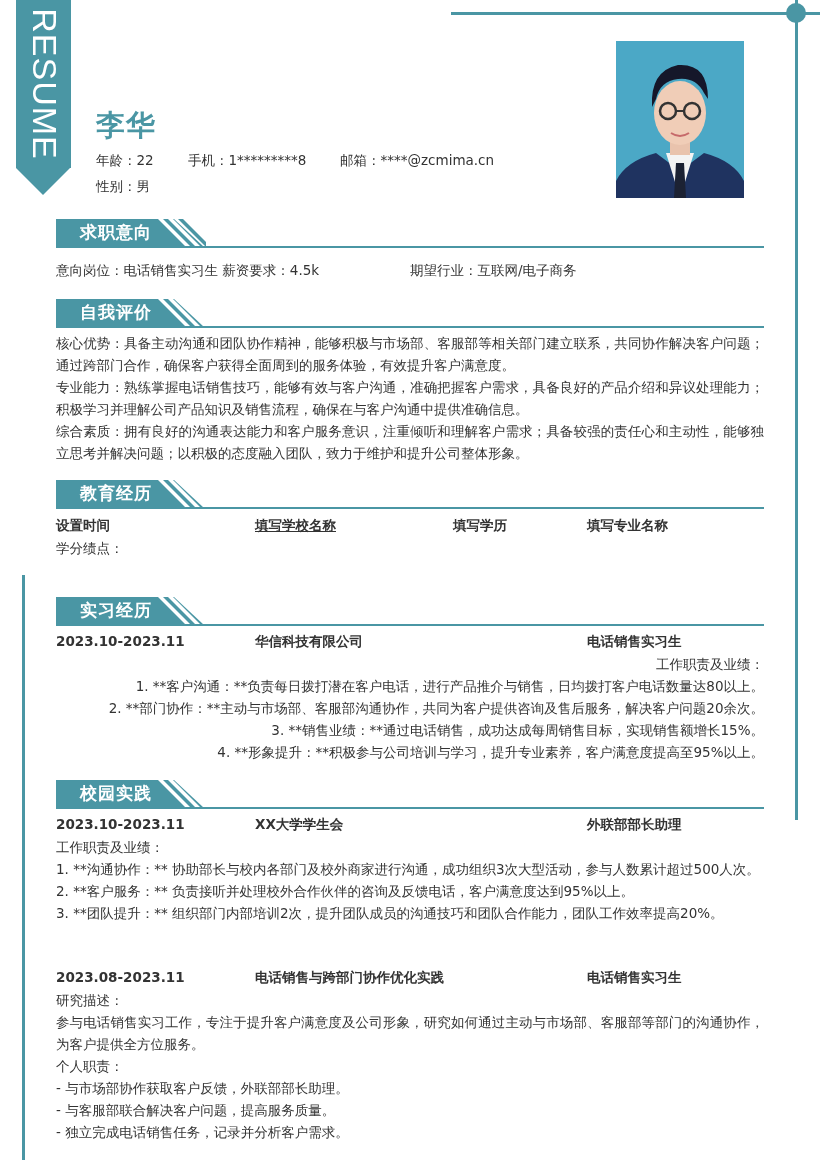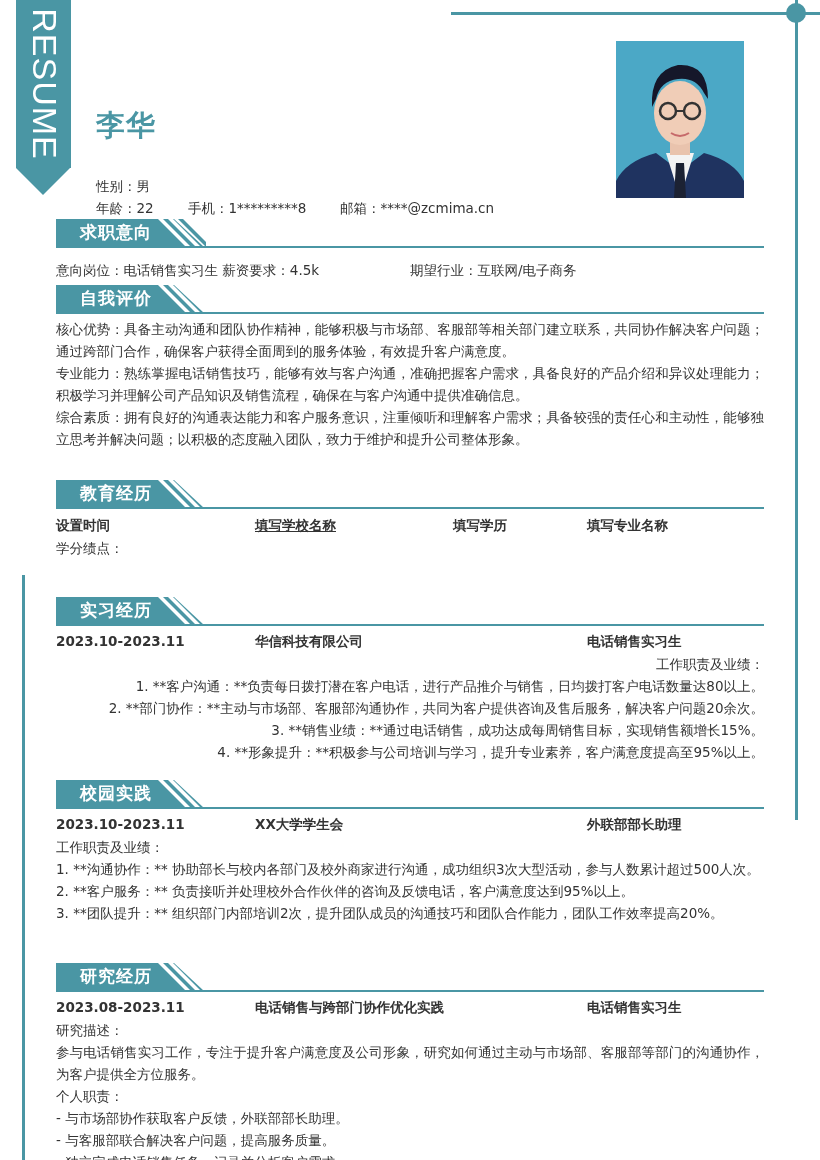--- a/index.html
+++ b/index.html
@@ -18,21 +18,21 @@
     .ribbon-tip { position: absolute; left: 0; top: 168px; width: 0; height: 0; border-left: 27.5px solid transparent; border-right: 27.5px solid transparent; border-top: 27px solid #4a96a4; }
     .ribbon-text { position: absolute; left: 27.5px; top: 84px; transform: translate(-50%, -50%) rotate(90deg); color: #ffffff; font-family: "Liberation Sans", sans-serif; font-size: 34px; letter-spacing: 1px; white-space: nowrap; }
 
     
     .name { position: absolute; left: 96px; top: 90px; font-size: 29px; font-weight: bold; color: #4a96a4; letter-spacing: 1px; margin-top: 16px; }
     .info-row { position: absolute; left: 96px; font-size: 13.5px; color: #333; white-space: nowrap; }
     .info-row span { display: inline-block; }
     .info-1 { top: 152px; }
     .info-2 { top: 178px; }
     .age-item { width: 92px; }
-    .phone-item { width: 152px; margin-top: 48px; }
+    .phone-item { width: 152px; }
 
     .photo { position: absolute; left: 616px; top: 41px; width: 128px; height: 157px; background: #4ba8c6; overflow: hidden; }
 
     
     .section { position: absolute; left: 56px; width: 708px; }
     .sec-head { position: relative; height: 30px; }
     .sec-tab { position: absolute; left: 0; top: 1px; height: 28px; width: 148px; background: #4a96a4; clip-path: polygon(0 0, 118px 0, 148px 28px, 0 28px); }
     .sec-title { position: absolute; left: 24px; top: 3px; color: #ffffff; font-size: 17px; font-weight: bold; letter-spacing: 1px; }
     .sec-stripes { position: absolute; left: 100px; top: 1px; width: 50px; height: 28px; }
     .sec-line { position: absolute; left: 0; top: 28px; width: 708px; height: 1.5px; background: #4a96a4; }
@@ -90,21 +90,21 @@
     </svg>
     <div class="sec-title">求职意向</div>
     <div class="sec-line"></div>
   </div>
   <div class="row" style="position:relative; margin-top:11px; height:22px;">
     <span style="position:absolute; left:0;">意向岗位：电话销售实习生  薪资要求：4.5k</span>
     <span style="position:absolute; left:354px;">期望行业：互联网/电子商务</span>
   </div>
 </div>
 
-<div class="section" style="top:284px;">
+<div class="section" style="top:298px;">
   <div class="sec-head">
     <div class="sec-tab"></div>
     <svg class="sec-stripes" viewBox="0 0 50 28">
       <polygon points="2,0 7,0 35,28 30,28" fill="#ffffff"></polygon>
       <polygon points="12,0 17,0 45,28 40,28" fill="#ffffff"></polygon>
     </svg>
     <div class="sec-title">自我评价</div>
     <div class="sec-line"></div>
   </div>
   <div style="margin-top:4px;">
@@ -170,29 +170,20 @@
     <span style="left:199px;">XX大学学生会</span>
     <span style="left:531px;">外联部部长助理</span>
   </div>
   <div class="row">工作职责及业绩：</div>
   <div class="row">1. **沟通协作：** 协助部长与校内各部门及校外商家进行沟通，成功组织3次大型活动，参与人数累计超过500人次。</div>
   <div class="row">2. **客户服务：** 负责接听并处理校外合作伙伴的咨询及反馈电话，客户满意度达到95%以上。</div>
   <div class="row">3. **团队提升：** 组织部门内部培训2次，提升团队成员的沟通技巧和团队合作能力，团队工作效率提高20%。</div>
 </div>
 
 <div class="section" style="top:962px;">
-  <div class="sec-head">
-    <div class="sec-tab"></div>
-    <svg class="sec-stripes" viewBox="0 0 50 28">
-      <polygon points="2,0 7,0 35,28 30,28" fill="#ffffff"></polygon>
-      <polygon points="12,0 17,0 45,28 40,28" fill="#ffffff"></polygon>
-    </svg>
-    <div class="sec-title">研究经历</div>
-    <div class="sec-line"></div>
-  </div>
   <div class="cols" style="margin-top:3px;">
     <span style="left:0;">2023.08-2023.11</span>
     <span style="left:199px;">电话销售与跨部门协作优化实践</span>
     <span style="left:531px;">电话销售实习生</span>
   </div>
   <div class="row">研究描述：</div>
   <div class="para">参与电话销售实习工作，专注于提升客户满意度及公司形象，研究如何通过主动与市场部、客服部等部门的沟通协作，为客户提供全方位服务。</div>
   <div class="row">个人职责：</div>
   <div class="row">- 与市场部协作获取客户反馈，外联部部长助理。</div>
   <div class="row">- 与客服部联合解决客户问题，提高服务质量。</div>

